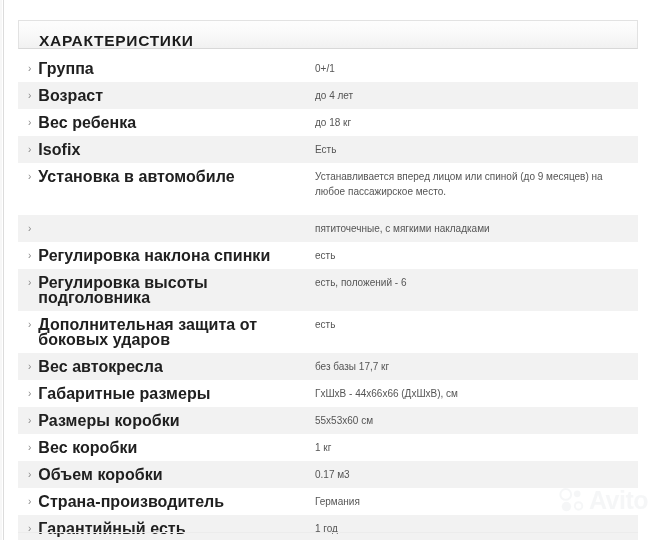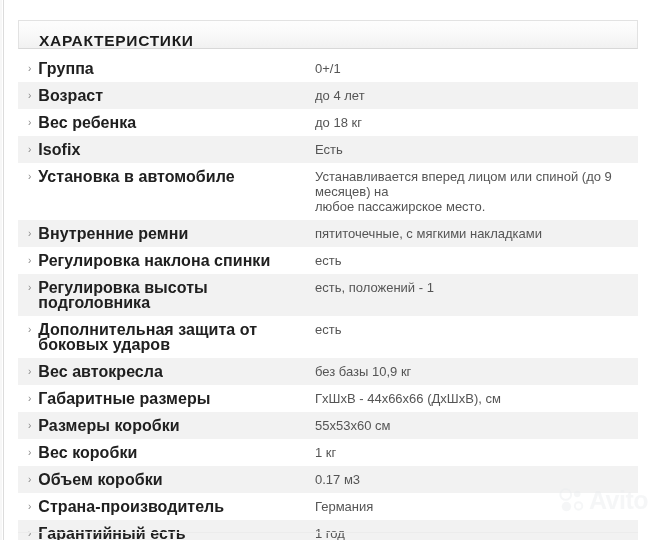--- a/index.html
+++ b/index.html
@@ -98,21 +98,21 @@
     color: #202020;
     line-height: 15px;
     letter-spacing: 0.05px;
   }
 
   .spec-row .value-cell {
     flex: 1 1 auto;
     padding: 6px 8px 6px 0;
   }
   .value-text {
-    font-size: 13px;
+    font-size: 10px;
     font-weight: normal;
     color: #555555;
     line-height: 15px;
     display: block;
   }
   .value-text.line2 { }
 
   
   .spec-row.tall { min-height: 52px; }
 
@@ -202,60 +202,59 @@
             <span class="label-text">Установка в автомобиле</span>
           </div>
           <div class="value-cell">
             <span class="value-text">Устанавливается вперед лицом или спиной (до 9 месяцев) на</span>
             <span class="value-text line2">любое пассажирское место.</span>
           </div>
         </div>
         <div class="spec-row striped">
           <div class="label-cell">
             <span class="chev">›</span>
-            <span class="label-text">Внутренние ремни</span>
           </div>
           <div class="value-cell">
             <span class="value-text">пятиточечные, с мягкими накладками</span>
           </div>
         </div>
         <div class="spec-row">
           <div class="label-cell">
             <span class="chev">›</span>
             <span class="label-text">Регулировка наклона спинки</span>
           </div>
           <div class="value-cell">
             <span class="value-text">есть</span>
           </div>
         </div>
         <div class="spec-row striped">
           <div class="label-cell">
             <span class="chev">›</span>
             <span class="label-text">Регулировка высоты подголовника</span>
           </div>
           <div class="value-cell">
-            <span class="value-text">есть, положений - 1</span>
+            <span class="value-text">есть, положений - 6</span>
           </div>
         </div>
         <div class="spec-row">
           <div class="label-cell">
             <span class="chev">›</span>
             <span class="label-text">Дополнительная защита от боковых ударов</span>
           </div>
           <div class="value-cell">
             <span class="value-text">есть</span>
           </div>
         </div>
         <div class="spec-row striped">
           <div class="label-cell">
             <span class="chev">›</span>
             <span class="label-text">Вес автокресла</span>
           </div>
           <div class="value-cell">
-            <span class="value-text">без базы 10,9 кг</span>
+            <span class="value-text">без базы 17,7 кг</span>
           </div>
         </div>
         <div class="spec-row">
           <div class="label-cell">
             <span class="chev">›</span>
             <span class="label-text">Габаритные размеры</span>
           </div>
           <div class="value-cell">
             <span class="value-text">ГхШхВ - 44x66x66 (ДхШхВ), см</span>
           </div>

